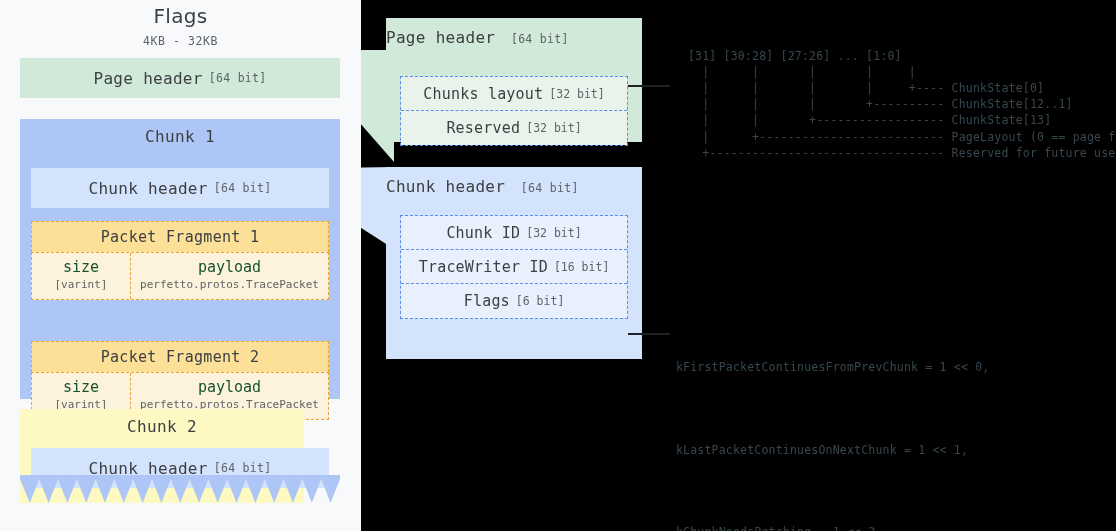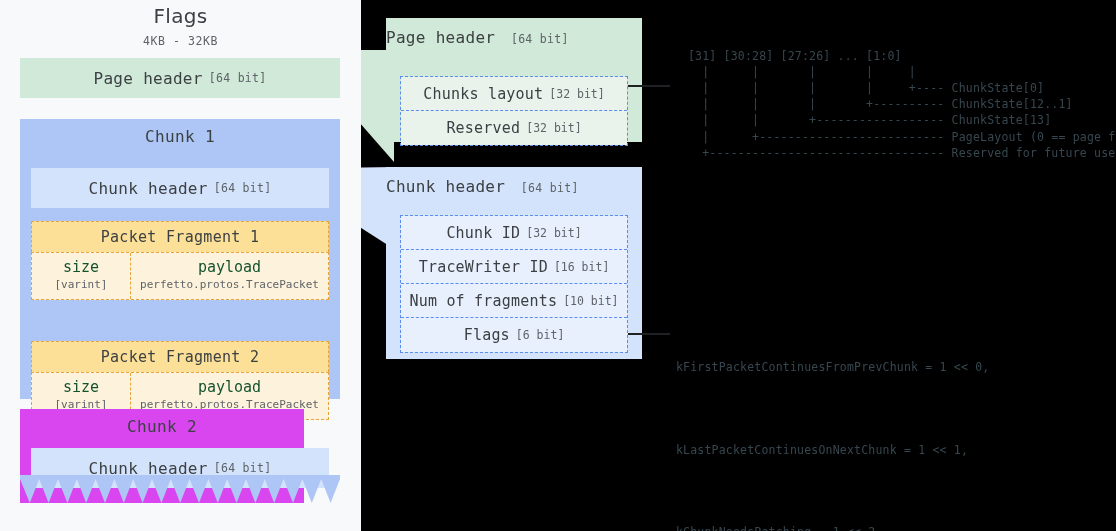--- a/index.html
+++ b/index.html
@@ -27,21 +27,21 @@
   #page-header-box{
     position:absolute;left:20px;top:58px;width:320px;height:40px;
     background:#d0e9d8;display:flex;align-items:center;justify-content:center;
   }
   #chunk1-box{
     position:absolute;left:20px;top:119px;width:320px;height:280px;
     background:#aec6f5;
   }
   #chunk2-box{
     position:absolute;left:20px;top:409px;width:284px;height:94px;
-    background:#d946ef;
+    background:#fef9c3;
   }
   .chunk-title{
     position:absolute;left:0;width:100%;text-align:center;top:8px;
     font-size:16px;color:#3c4043;letter-spacing:.4px;
   }
   .chunk-header-box{
     position:absolute;left:11px;width:298px;height:40px;
     background:#d4e3fc;display:flex;align-items:center;justify-content:center;
   }
   #chunk1-header{top:49px;}
@@ -214,24 +214,20 @@
       <span class="hdr-bits">[64 bit]</span>
     </div>
     <div class="detail-rows" id="chunk-header-rows">
       <div class="drow">
         <span class="drow-main">Chunk ID</span>
         <span class="drow-bits">[32 bit]</span>
       </div>
       <div class="drow">
         <span class="drow-main">TraceWriter ID</span>
         <span class="drow-bits">[16 bit]</span>
-      </div>
-      <div class="drow">
-        <span class="drow-main">Num of fragments</span>
-        <span class="drow-bits">[10 bit]</span>
       </div>
       <div class="drow">
         <span class="drow-main">Flags</span>
         <span class="drow-bits">[6 bit]</span>
       </div>
     </div>
   </div>
   <div class="lead-line" style="left:628px;top:333px;width:42px;"></div>
 
   <pre id="ascii-block">[31] [30:28] [27:26] ... [1:0]

